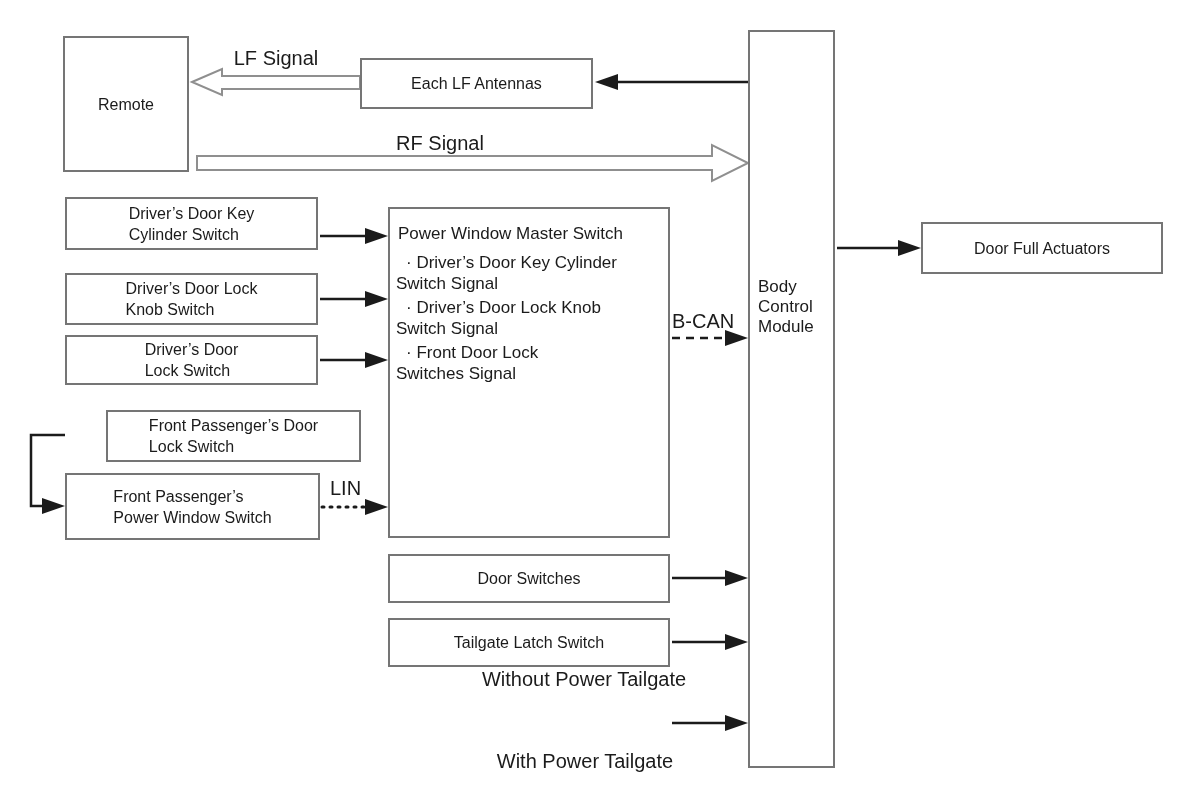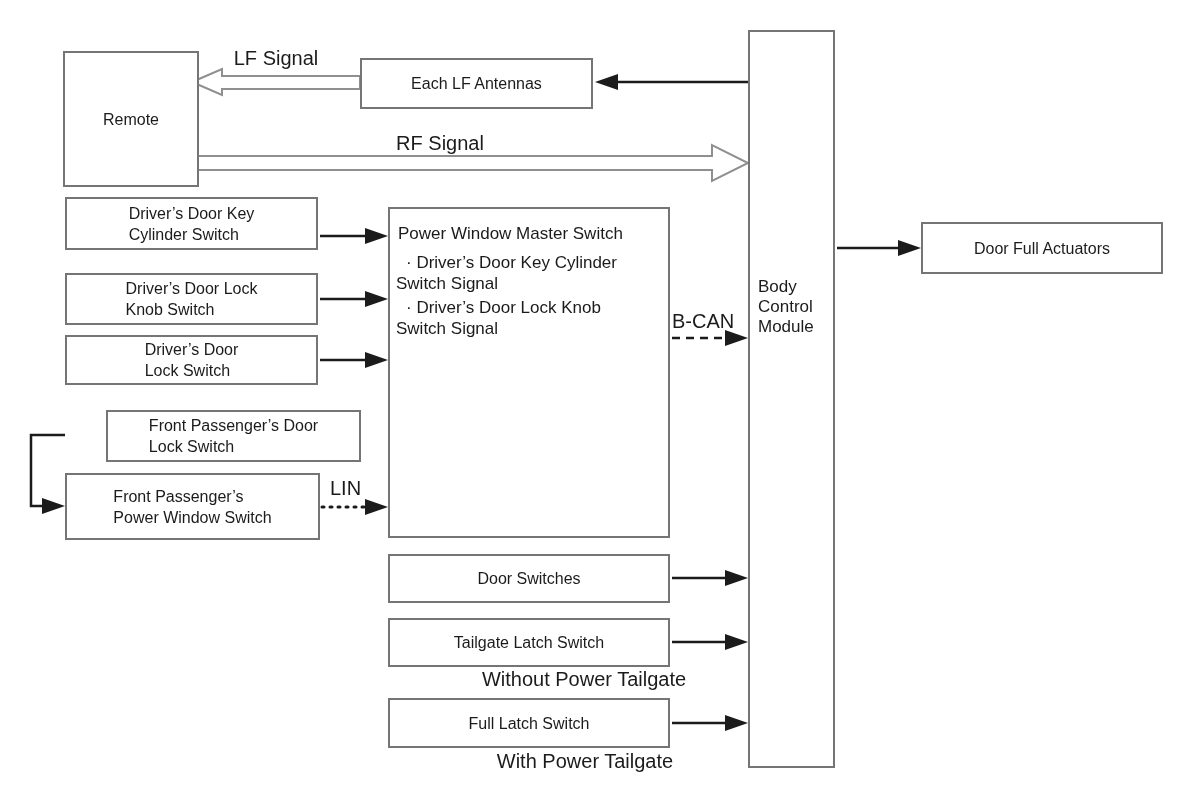--- a/index.html
+++ b/index.html
@@ -128,21 +128,21 @@
       <line x1="672" y1="723" x2="730" y2="723" stroke="#1b1b1b" stroke-width="2.5"></line>
       <polygon points="748,723 725,715 725,731" fill="#1b1b1b"></polygon>
     </g>
 
     <g>
       <line x1="837" y1="248" x2="903" y2="248" stroke="#1b1b1b" stroke-width="2.5"></line>
       <polygon points="921,248 898,240 898,256" fill="#1b1b1b"></polygon>
     </g>
   </svg>
 
-  <div class="node" style="left:63px;top:51px;width:136px;height:136px;">
+  <div class="node" style="left:63px;top:36px;width:126px;height:136px;">
     <span class="inner">Remote</span>
   </div>
 
   <div class="node" style="left:360px;top:58px;width:233px;height:51px;">
     <span class="inner">Each LF Antennas</span>
   </div>
 
   <div class="node" style="left:65px;top:197px;width:253px;height:53px;">
     <span class="inner left">Driver’s Door Key
 Cylinder Switch</span>
@@ -171,33 +171,34 @@
   <div class="pwms" style="left:388px;top:207px;width:282px;height:331px;">
     <div class="title">Power Window Master Switch</div>
     <div class="sig">
       <span class="l1">· Driver’s Door Key Cylinder</span>
       <span class="l2">Switch Signal</span>
     </div>
     <div class="sig">
       <span class="l1">· Driver’s Door Lock Knob</span>
       <span class="l2">Switch Signal</span>
     </div>
+    <div class="sig">
+      <span class="l1">· Front Door Lock</span>
+      <span class="l2">Switches Signal</span>
+    </div>
   </div>
 
   <div class="node" style="left:388px;top:554px;width:282px;height:49px;">
     <span class="inner">Door Switches</span>
   </div>
 
   <div class="node" style="left:388px;top:618px;width:282px;height:49px;">
     <span class="inner">Tailgate Latch Switch</span>
   </div>
 
-  <div class="node" style="left:388px;top:698px;width:282px;height:50px;">
-    <span class="inner">Full Latch Switch</span>
-  </div>
 
   <div class="bcm" style="left:748px;top:30px;width:87px;height:738px;">
     <span class="inner">Body
 Control
 Module</span>
   </div>
 
   <div class="node" style="left:921px;top:222px;width:242px;height:52px;">
     <span class="inner">Door Full Actuators</span>
   </div>

